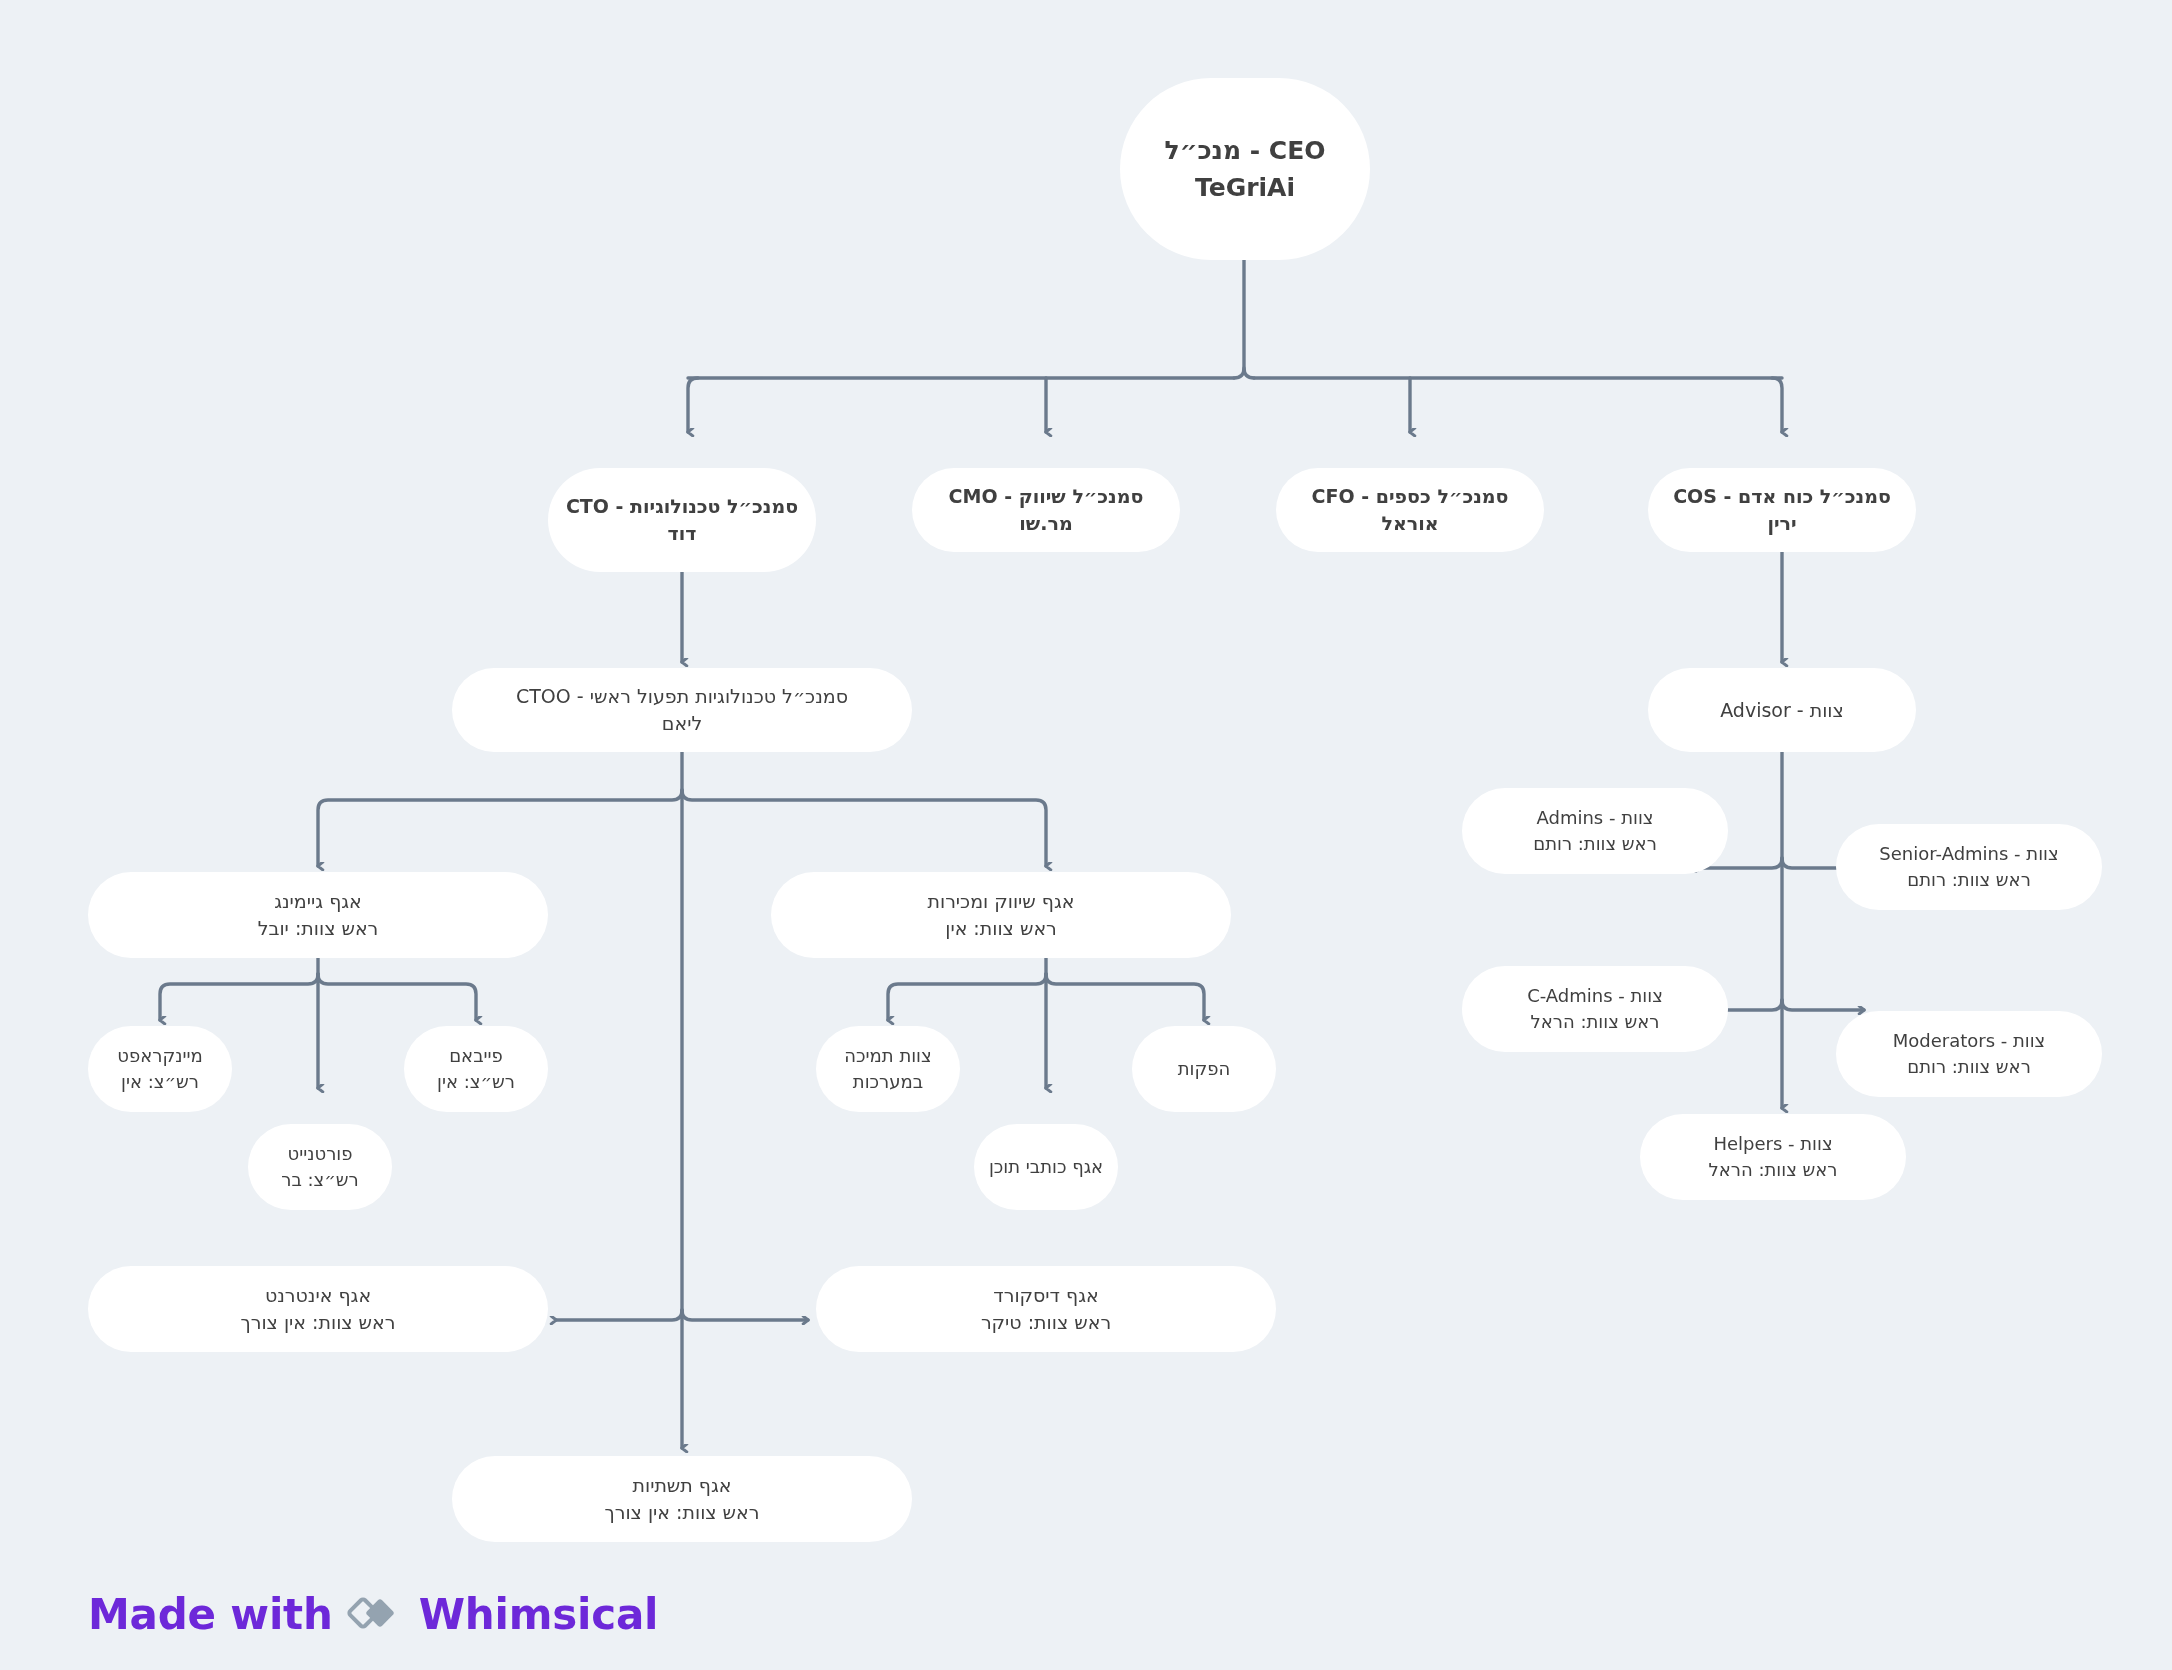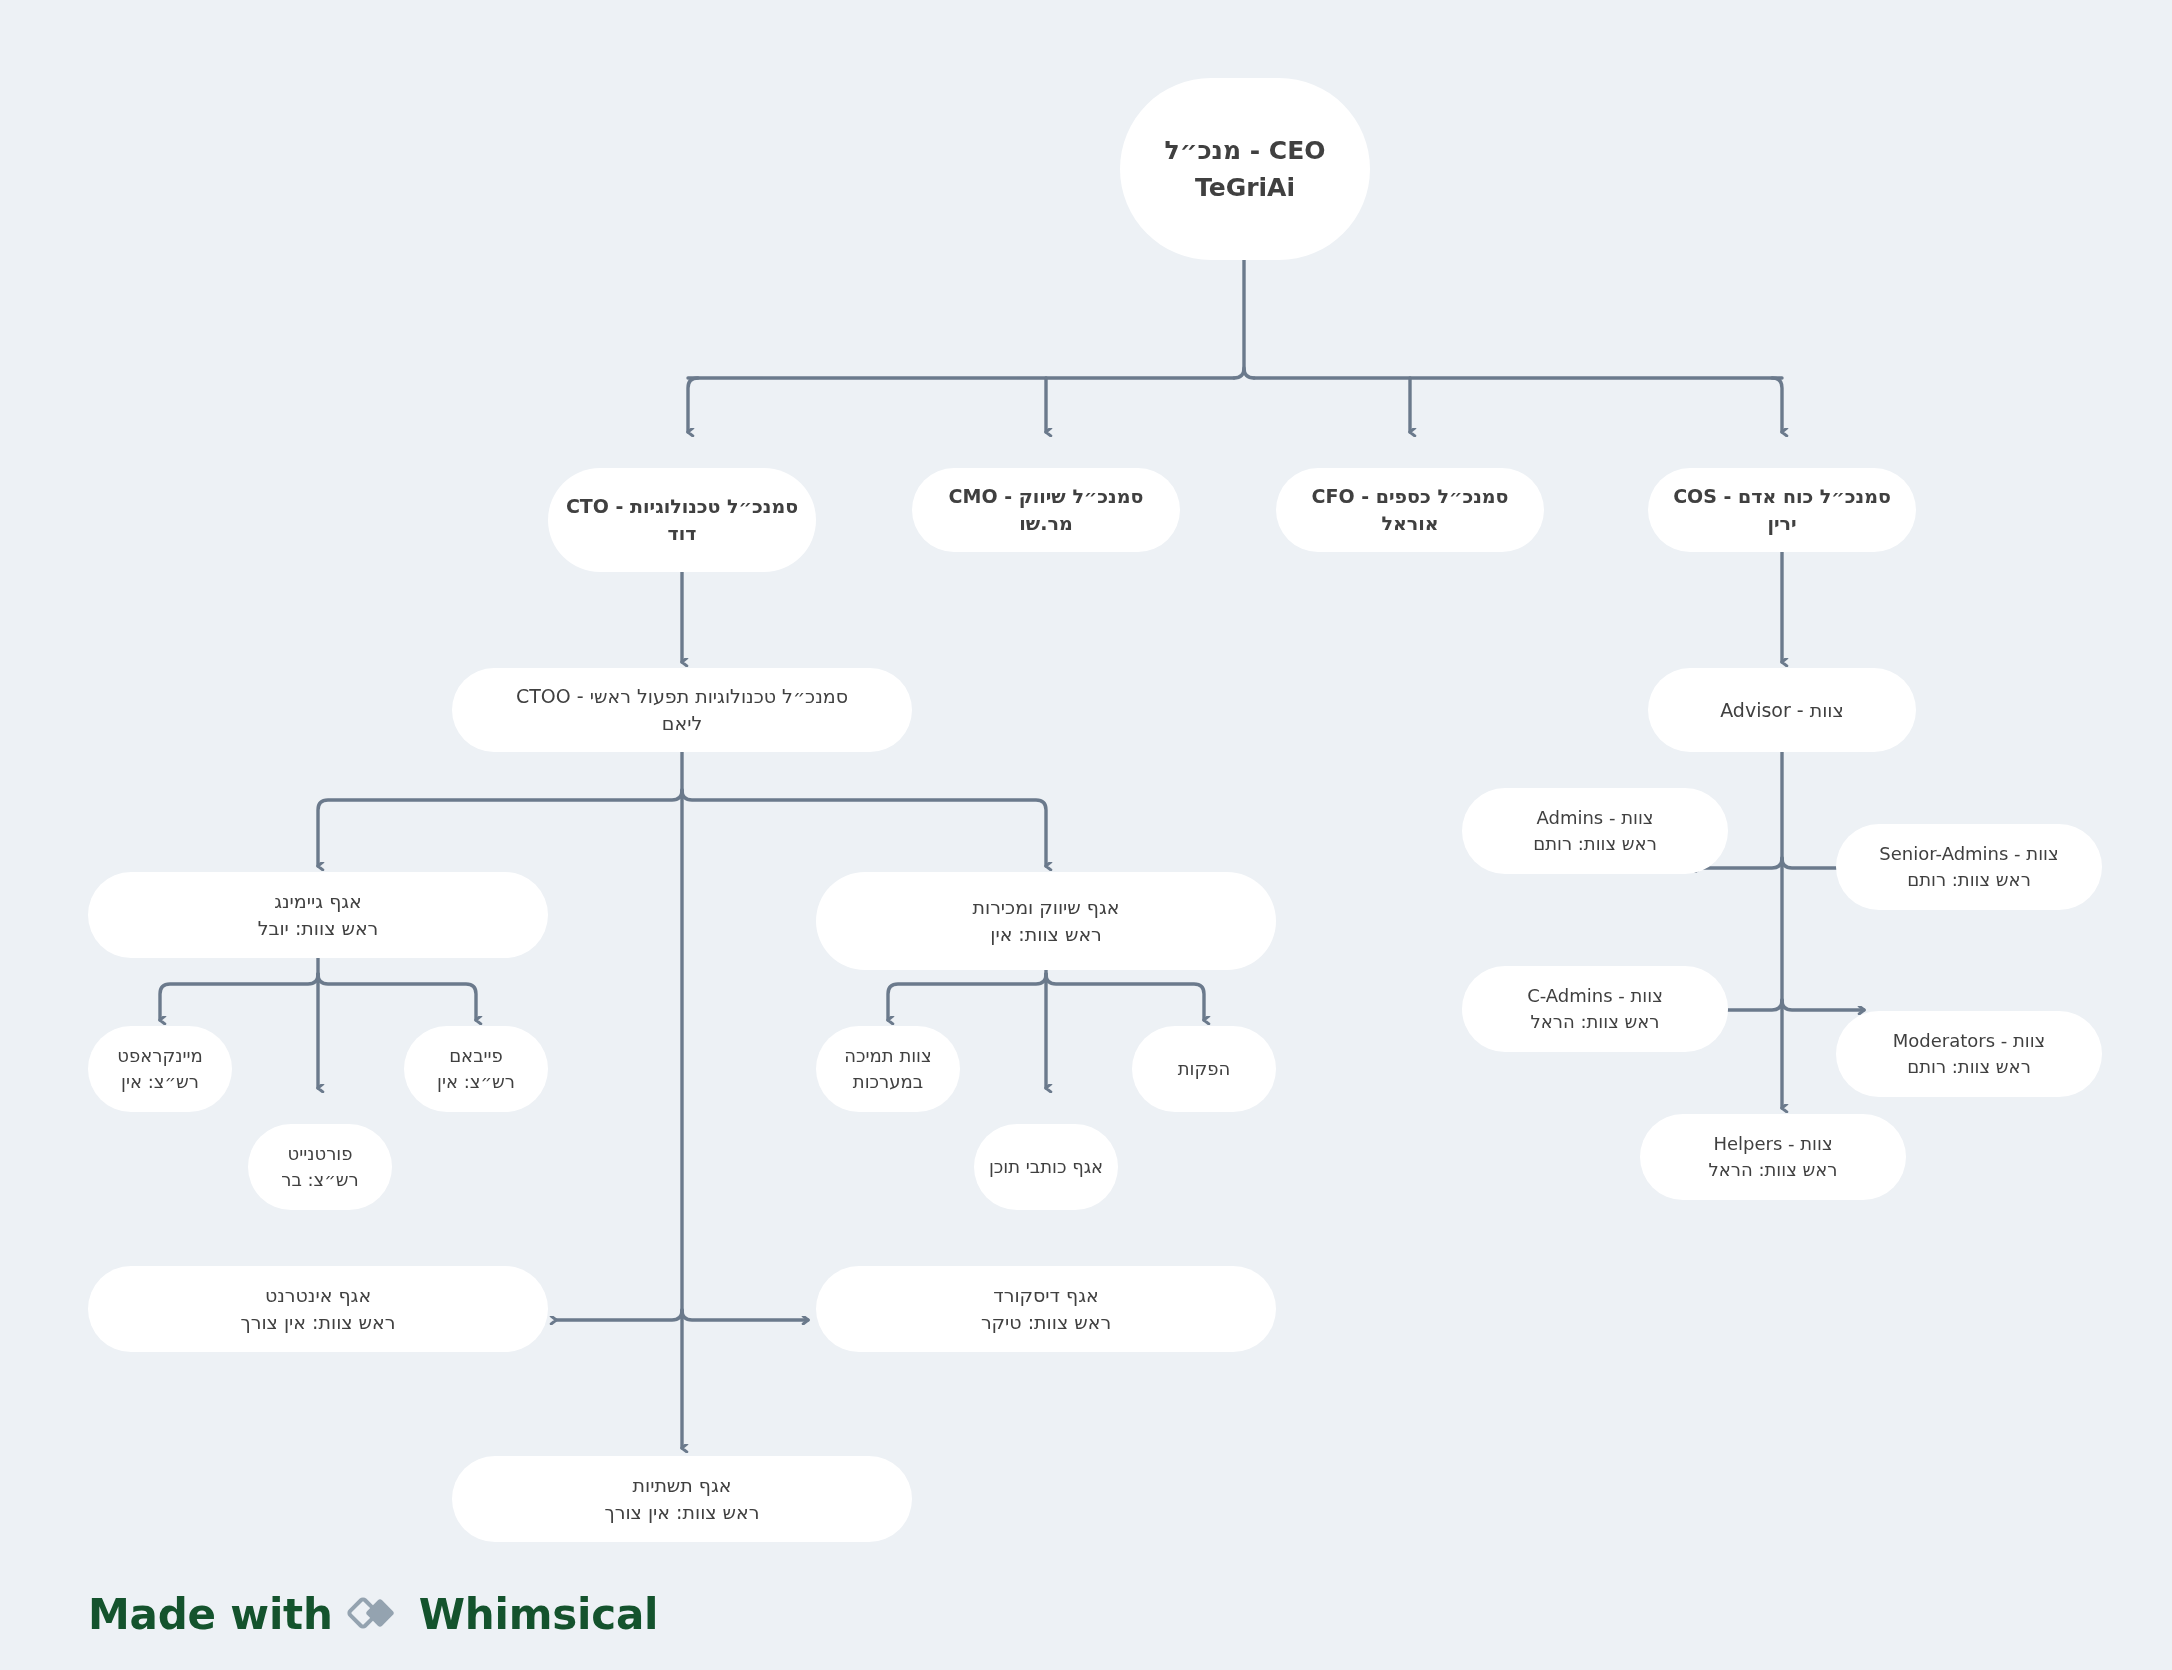--- a/index.html
+++ b/index.html
@@ -31,21 +31,21 @@
 
   .n-ceo{font-size:25px;font-weight:700;line-height:1.5;}
   .n-exec{font-size:19px;font-weight:700;}
   .n-reg{font-size:19px;font-weight:400;}
   .n-sm{font-size:18px;font-weight:400;}
 
   .watermark{
     position:absolute;
     left:88px;top:1590px;
     display:flex;align-items:center;gap:14px;
-    color:#14532d;
+    color:#6d28d9;
     font-size:42px;font-weight:700;
     letter-spacing:-0.2px;
     direction:ltr;
   }
   .wm-logo{display:block;}
 </style>
 </head>
 <body>
 
 <div id="canvas">
@@ -136,21 +136,21 @@
   <div class="node n-reg" style="left:452px;top:668px;width:460px;height:84px;">
     <span class="l1">סמנכ״ל טכנולוגיות תפעול ראשי - CTOO</span>
     <span class="l2">ליאם</span>
   </div>
 
   <div class="node n-reg" style="left:88px;top:872px;width:460px;height:86px;">
     <span class="l1">אגף גיימינג</span>
     <span class="l2">ראש צוות: יובל</span>
   </div>
 
-  <div class="node n-reg" style="left:816px;top:872px;width:460px;height:98px;">
+  <div class="node n-reg" style="left:771px;top:872px;width:460px;height:86px;">
     <span class="l1">אגף שיווק ומכירות</span>
     <span class="l2">ראש צוות: אין</span>
   </div>
 
   <div class="node n-sm" style="left:88px;top:1026px;width:144px;height:86px;">
     <span class="l1">מיינקראפט</span>
     <span class="l2">רש״צ: אין</span>
   </div>
 
   <div class="node n-sm" style="left:248px;top:1124px;width:144px;height:86px;">

